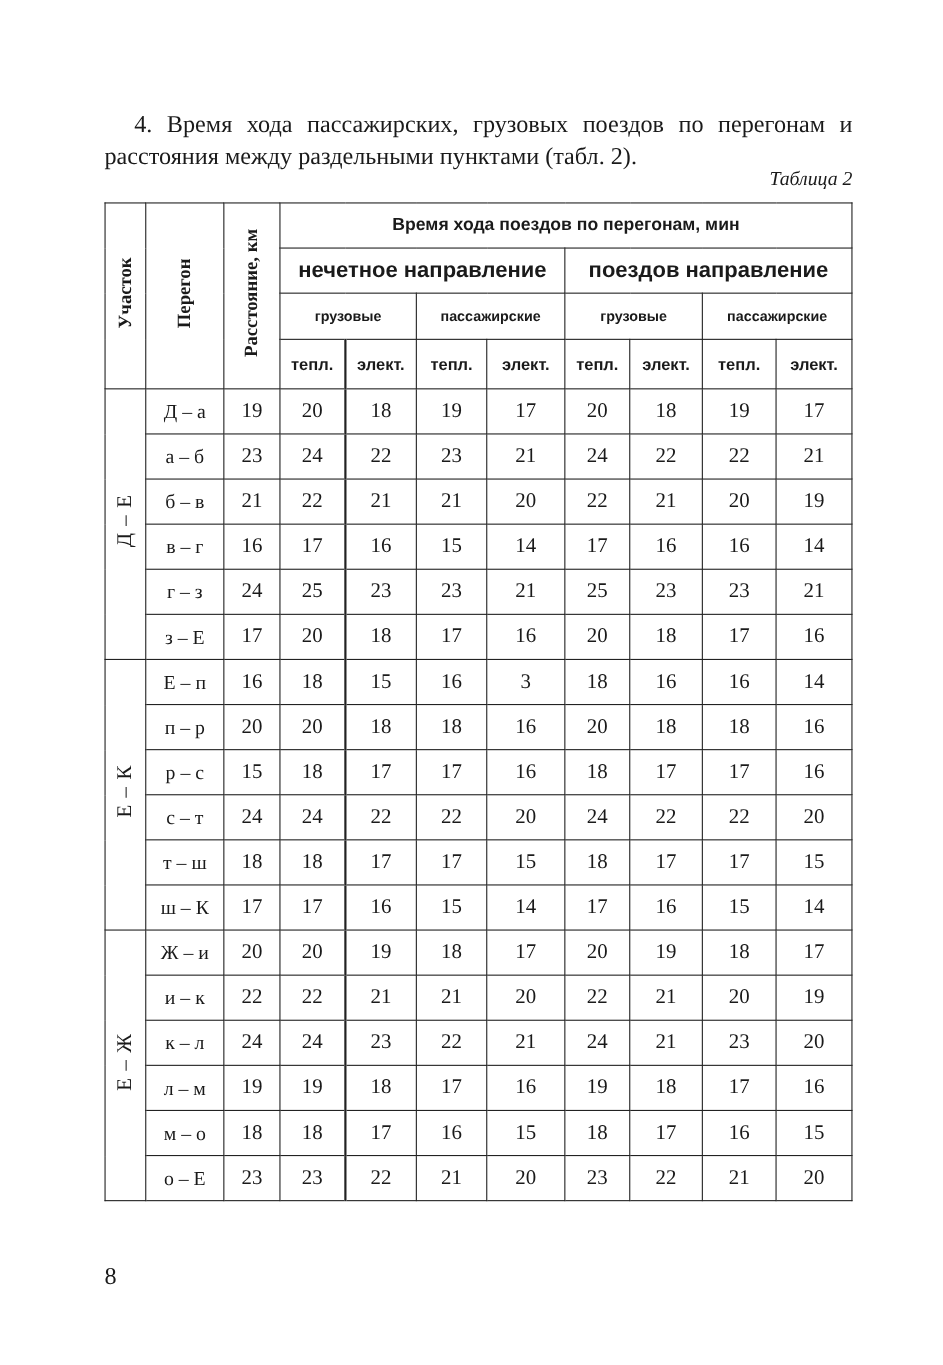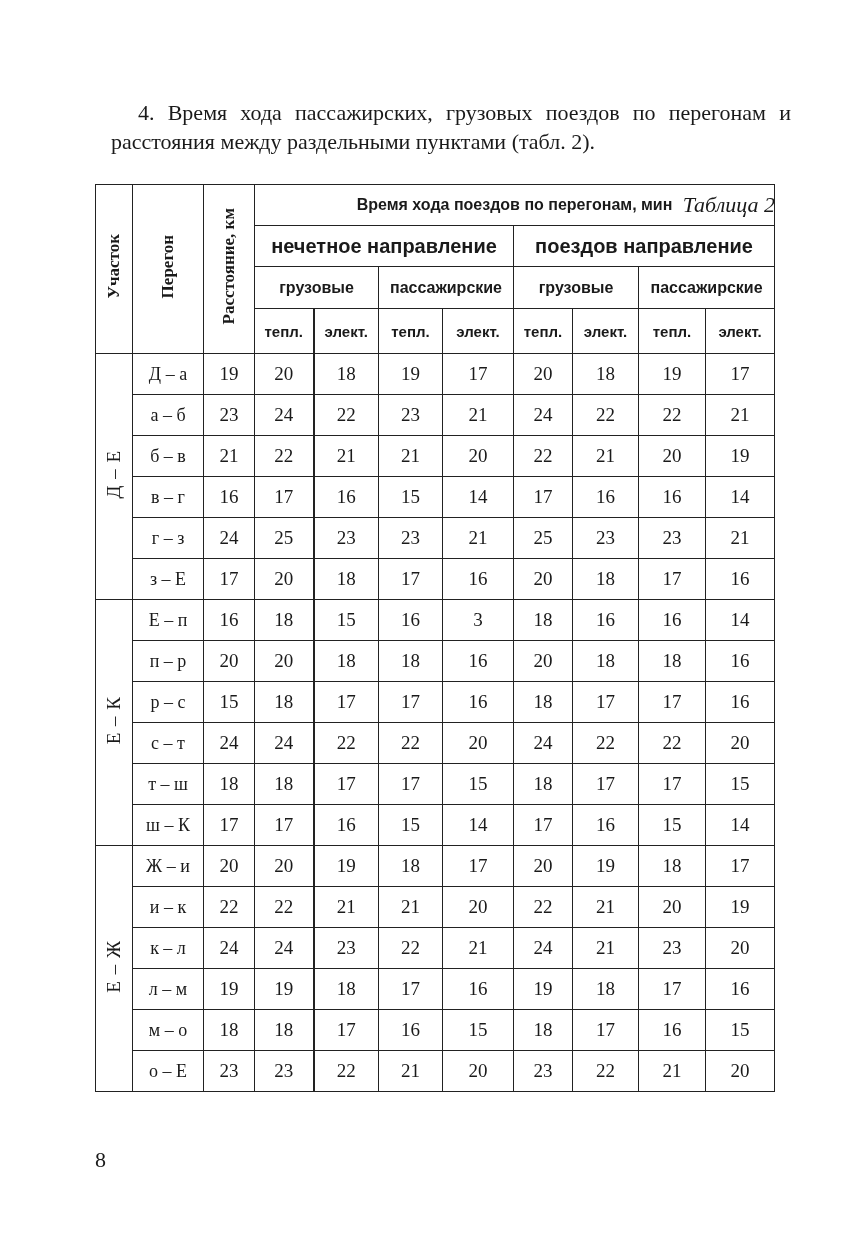--- a/index.html
+++ b/index.html
@@ -1,29 +1,29 @@
 <!DOCTYPE html>
 <html><head>
 <meta charset="utf-8">
 <style>
   html, body { margin: 0; padding: 0; background: #ffffff; }
   body { width: 857px; height: 1241px; position: relative; overflow: hidden;
          font-family: "Liberation Serif", "DejaVu Serif", serif; color: #1a1a1a; }
   .intro { position: absolute; left: 95px; top: 98px; width: 680px;
-           font-size: 22px; line-height: 29px; text-align: justify; margin-left: 16px; }
+           font-size: 22px; line-height: 29px; text-align: justify; }
   .intro p { margin: 0; text-indent: 27px; text-align-last: left; }
-  .caption { position: absolute; right: 82px; top: 152px; font-size: 22px; font-style: italic; margin-top: 40px; }
+  .caption { position: absolute; right: 82px; top: 152px; font-size: 18px; font-style: italic; }
   table.t { position: absolute; left: 95px; top: 184px; width: 679px;
             border-collapse: collapse; table-layout: fixed; font-size: 18px; }
   table.t td, table.t th { border: 1px solid #222; padding: 0; text-align: center; vertical-align: middle; }
   table.t { border: 1.5px solid #222; }
   th { font-weight: bold; font-family: "Liberation Sans Narrow", "Liberation Sans", sans-serif; }
   th.h1 { height: 40px; font-size: 16px; margin-left: 12px; }
   th.h2 { height: 40px; font-size: 20px; }
-  th.h3 { height: 41px; font-size: 16px; }
+  th.h3 { height: 41px; font-size: 13px; }
   th.h4 { height: 44px; font-size: 15px; }
   th.vert { font-family: "Liberation Serif", serif; font-size: 17px; }
   .vtext { display: inline-block; writing-mode: vertical-rl; transform: rotate(180deg); white-space: nowrap; }
   td.sec { font-size: 19px; }
   td.sec .vtext { letter-spacing: 1px; }
   td { height: 40px; font-size: 19px; }
   td.seg { font-size: 18px; margin-left: 16px; }
   .thick-l { border-left: 2px solid #222 !important; }
   .page-num { position: absolute; left: 95px; top: 1147px; font-size: 22px; }
 </style>

